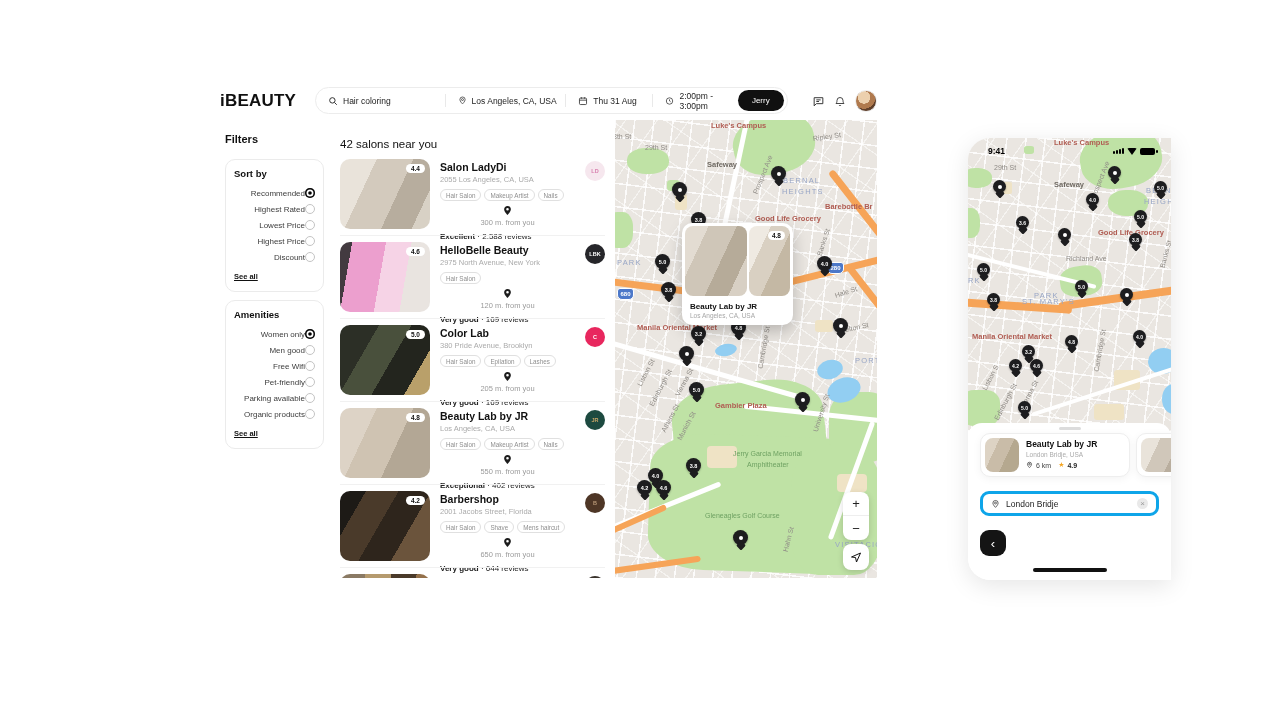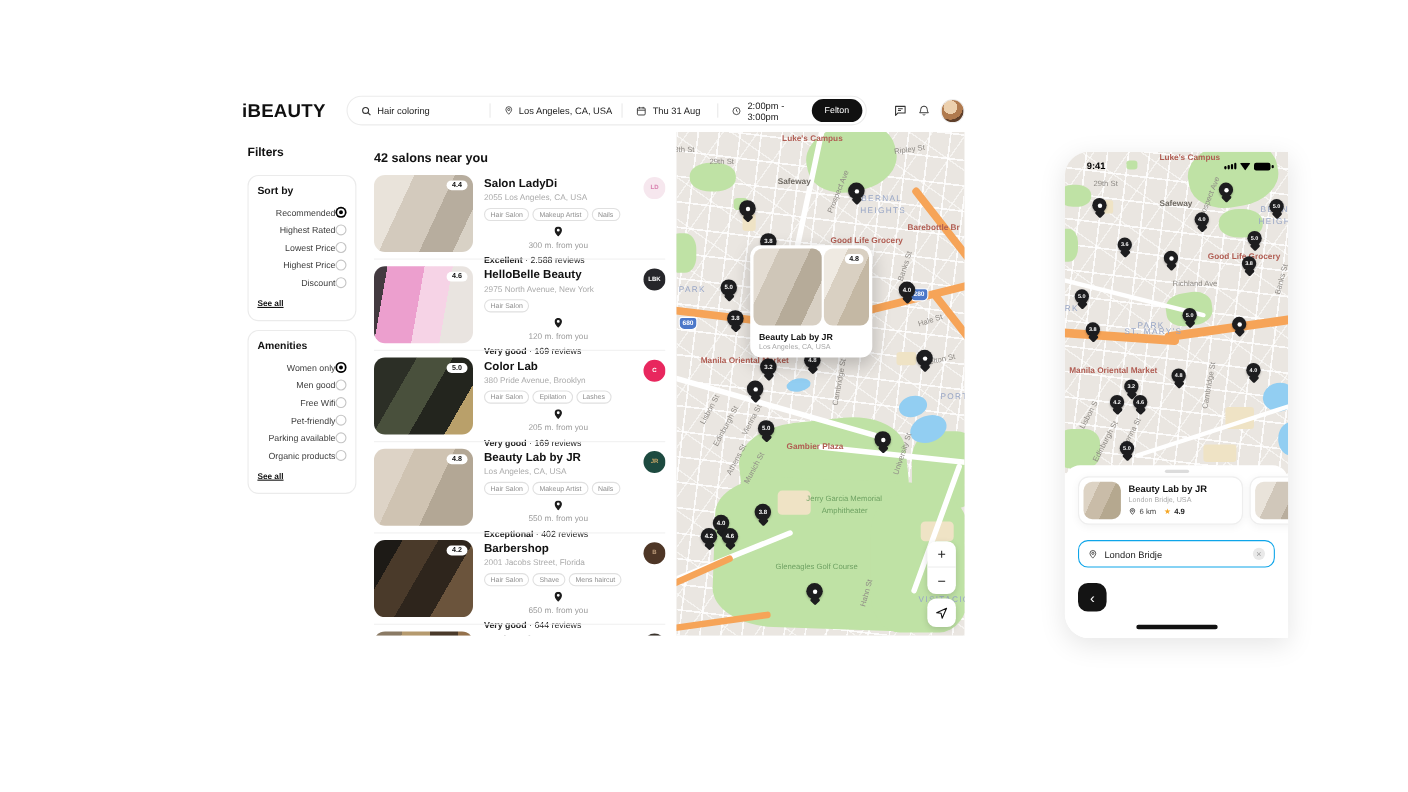--- a/index.html
+++ b/index.html
@@ -28,21 +28,21 @@
   .seeall{display:inline-block;margin-top:5px;font-size:7.5px;font-weight:bold;color:#111;text-decoration:underline;cursor:pointer;}
   .pricerow{display:flex;gap:5px;margin-top:2px;}
   .pricerow input{width:38px;height:17px;border:1px solid #e3e3e3;border-radius:7px;font-size:7px;padding:0 6px;color:#333;outline:none;}
   .pricerow input::placeholder{color:#b8b8b8;}
   .slider{position:relative;height:8px;margin-top:10px;}
   .slider::before{content:'';position:absolute;left:2px;right:2px;top:3.5px;height:1.5px;background:#222;}
   .knob{position:absolute;top:0;width:8px;height:8px;background:#fff;border:1.5px solid #111;border-radius:50%;}
   .k1{left:0}.k2{right:0}
   
   .list{position:absolute;left:125px;top:53px;width:265px;height:440px;overflow:hidden;}
-  .listhead{font-size:11.5px;font-weight:bold;margin-bottom:9px;color:#111;}
+  .listhead{font-size:11.5px;font-weight:normal;margin-bottom:9px;color:#111;}
   .listing{position:relative;display:flex;gap:10px;height:70px;margin-bottom:13px;}
   .listing::after{content:'';position:absolute;left:0;right:0;bottom:-7px;height:1px;background:#f1f1f1;}
   .limg{width:90px;height:70px;border-radius:10px;flex:none;position:relative;overflow:hidden;}
   .lrate{position:absolute;top:5px;right:5px;background:#fff;border-radius:99px;padding:1px 5px;font-size:6.5px;font-weight:bold;color:#111;}
   .lbody{flex:1;padding-top:2px;}
   .lname{font-size:10.5px;font-weight:bold;color:#111;}
   .laddr{font-size:7.5px;color:#ababab;margin-top:2px;}
   .ltags{display:flex;gap:3px;margin-top:5px;}
   .chip{border:1px solid #e0e0e0;border-radius:99px;padding:1.5px 5px;font-size:6.3px;color:#8f8f8f;white-space:nowrap;}
   .ldist{display:flex;align-items:center;gap:3px;margin-top:5px;font-size:7.5px;color:#9b9b9b;flex-direction:column;}
@@ -105,21 +105,21 @@
   .cards{display:flex;gap:6px;margin:10px 0 0 12px;}
   .pcard{flex:none;border:1px solid #eee;border-radius:10px;display:flex;gap:7px;padding:4px;background:#fff;box-shadow:0 2px 8px rgba(0,0,0,.05);cursor:pointer;}
   .pcard.main{width:150px;}
   .pcimg{width:34px;height:34px;border-radius:8px;flex:none;background:linear-gradient(115deg,#ddd3c4 0 30%,#c9bca8 30% 60%,#b5a88f 60%);}
   .pcimg2{width:40px;height:34px;border-radius:8px;background:linear-gradient(115deg,#e9e3da 0 35%,#d0c7ba 35% 70%,#b9ae9e 70%);}
   .pcname{font-size:8.5px;font-weight:bold;color:#111;margin-top:1px;}
   .pcaddr{font-size:6.5px;color:#ababab;margin-top:2px;}
   .pcmeta{display:flex;align-items:center;gap:3px;margin-top:3px;font-size:7px;color:#444;}
   .star{color:#f5a623;font-size:7px;margin-left:4px;}
   .pcrating{font-weight:bold;color:#222;}
-  .locinput{margin:14px 12px 0;height:25px;border:1px solid #0ea5e9;border-radius:9px;display:flex;align-items:center;padding:0 8px;gap:6px;font-size:8.5px;color:#222;cursor:text;}
+  .locinput{margin:14px 12px 0;height:25px;border:3px solid #0ea5e9;border-radius:9px;display:flex;align-items:center;padding:0 8px;gap:6px;font-size:8.5px;color:#222;cursor:text;}
   .clear{margin-left:auto;width:11px;height:11px;border-radius:50%;background:#e9e9e9;color:#9a9a9a;font-size:8px;font-style:normal;display:flex;align-items:center;justify-content:center;cursor:pointer;}
   .actions{margin:14px 12px 0;display:flex;gap:5px;}
   .back{width:26px;height:26px;background:#141414;color:#fff;border:none;border-radius:9px;font-size:13px;line-height:1;cursor:pointer;}
   .apply{flex:1;height:26px;background:#c5a473;color:#fff;border:none;border-radius:9px;font-size:9.5px;cursor:pointer;}
   .homebar{position:absolute;bottom:8px;left:50%;transform:translateX(-50%);width:74px;height:4px;background:#111;border-radius:4px;}
 </style>
 </head>
 <body>
 
 <div class="page">
@@ -154,21 +154,21 @@
           <span>Thu 31 Aug</span>
         </div>
         <i class="vdiv"></i>
         <div class="seg s4">
           <svg width="10" height="10" viewBox="0 0 24 24" fill="none" stroke="#333" stroke-width="2">
               <circle cx="12" cy="12" r="8.5"></circle>
               <path d="M12 7.5V12l3 2"></path>
             </svg>
           <span>2:00pm - 3:00pm</span>
         </div>
-        <button class="searchbtn">Felton</button>
+        <button class="searchbtn">Jerry</button>
       </div>
       <span class="hicon chat">
         <svg width="13" height="13" viewBox="0 0 24 24" fill="none" stroke="#333" stroke-width="1.8">
             <path d="M4 5h16v11H8l-4 4z" stroke-linejoin="round"></path>
             <line x1="8" y1="9" x2="16" y2="9"></line>
             <line x1="8" y1="12" x2="13" y2="12"></line>
           </svg>
       </span>
       <span class="hicon bell">
         <svg width="12" height="13" viewBox="0 0 24 24" fill="none" stroke="#333" stroke-width="1.8">

